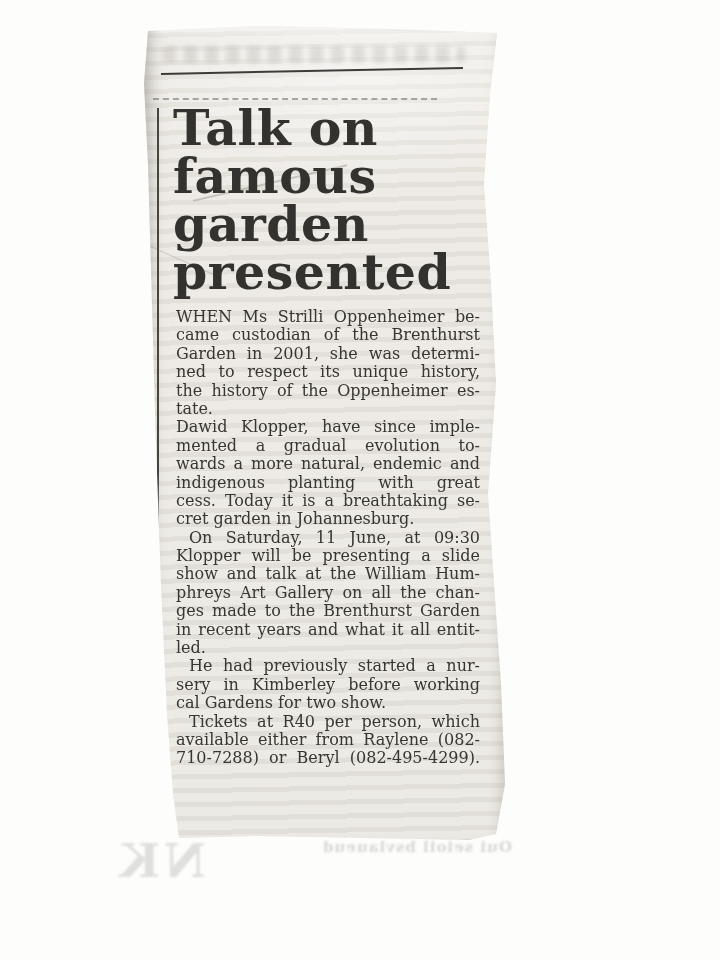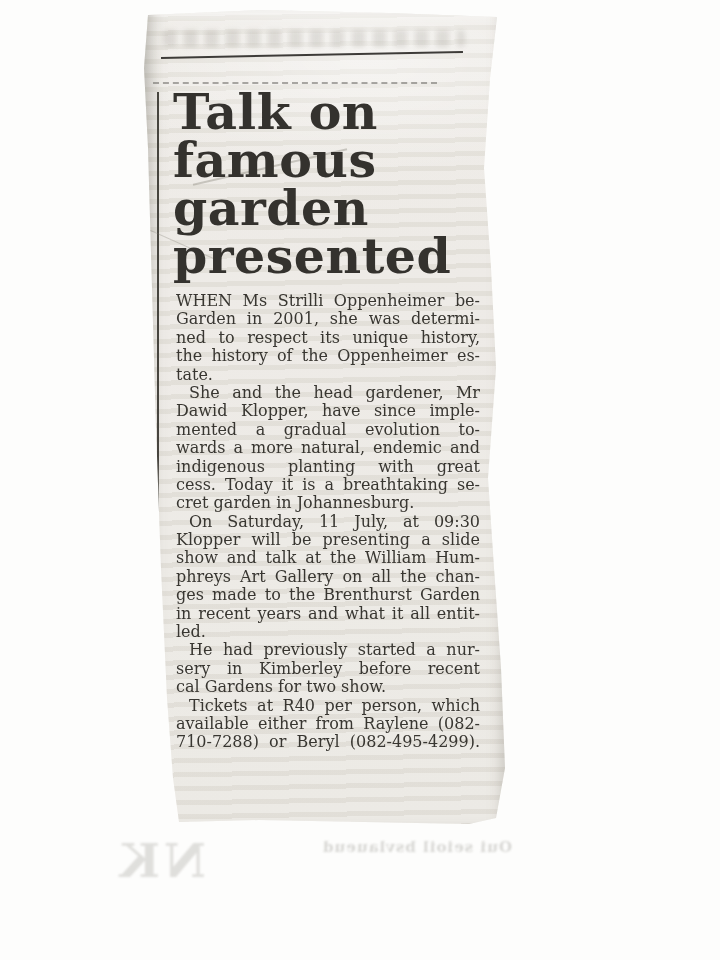--- a/index.html
+++ b/index.html
@@ -11,21 +11,21 @@
   html,body{margin:0;padding:0;}
   body{
     width:720px;height:960px;overflow:hidden;
     background:var(--page);
     font-family:"DejaVu Serif", serif;
   }
   .scan{position:relative;width:720px;height:960px;background:var(--page);}
 
   
   .clipping{
-    position:absolute;left:139px;top:8px;width:366px;height:818px;
+    position:absolute;left:139px;top:24px;width:366px;height:818px;
     background:
       radial-gradient(ellipse 420px 180px at 62% 6%, rgba(255,255,255,.45), transparent 65%),
       repeating-linear-gradient(179deg, rgba(255,255,255,.22) 0 9px, rgba(203,200,191,.20) 9px 14px),
       linear-gradient(#eae7e1,#e7e4de);
     clip-path:polygon(
       9px 7px, 120px 2px, 250px 5px, 358px 9px,
       351px 70px, 345px 160px, 352px 260px, 357px 360px,
       349px 470px, 355px 560px, 362px 660px, 366px 760px,
       357px 810px, 330px 816px, 120px 812px, 40px 814px,
       34px 770px, 28px 690px, 22px 560px, 17px 420px,
@@ -111,46 +111,46 @@
     <div class="crease2"></div>
     <div class="headline">
         <div class="hl-line">Talk on</div>
         <div class="hl-line">famous</div>
         <div class="hl-line">garden</div>
         <div class="hl-line">presented</div>
       </div>
     <div class="article-body">
         <div class="para">
           <div class="line just">WHEN Ms Strilli Oppenheimer be-</div>
+          <div class="line just">came custodian of the Brenthurst</div>
           <div class="line just">Garden in 2001, she was determi-</div>
           <div class="line just">ned to respect its unique history,</div>
           <div class="line just">the history of the Oppenheimer es-</div>
           <div class="line">tate.</div>
         </div>
         <div class="para">
-          <div class="line just first">She and the head gardener, Mr</div>
           <div class="line just">Dawid Klopper, have since imple-</div>
           <div class="line just">mented a gradual evolution to-</div>
           <div class="line just">wards a more natural, endemic and</div>
           <div class="line just">indigenous planting with great</div>
           <div class="line just">cess. Today it is a breathtaking se-</div>
           <div class="line">cret garden in Johannesburg.</div>
         </div>
         <div class="para">
-          <div class="line just first">On Saturday, 11 July, at 09:30</div>
+          <div class="line just first">On Saturday, 11 June, at 09:30</div>
           <div class="line just">Klopper will be presenting a slide</div>
           <div class="line just">show and talk at the William Hum-</div>
           <div class="line just">phreys Art Gallery on all the chan-</div>
           <div class="line just">ges made to the Brenthurst Garden</div>
           <div class="line just">in recent years and what it all entit-</div>
           <div class="line">led.</div>
         </div>
         <div class="para">
           <div class="line just first">He had previously started a nur-</div>
-          <div class="line just">sery in Kimberley before recent</div>
+          <div class="line just">sery in Kimberley before working</div>
           <div class="line">cal Gardens for two show.</div>
         </div>
         <div class="para">
           <div class="line just first">Tickets at R40 per person, which</div>
           <div class="line just">available either from Raylene (082-</div>
           <div class="line just">710-7288) or Beryl (082-495-4299).</div>
         </div>
       </div>
   </div>
   <div class="mirror-left">NK</div>

